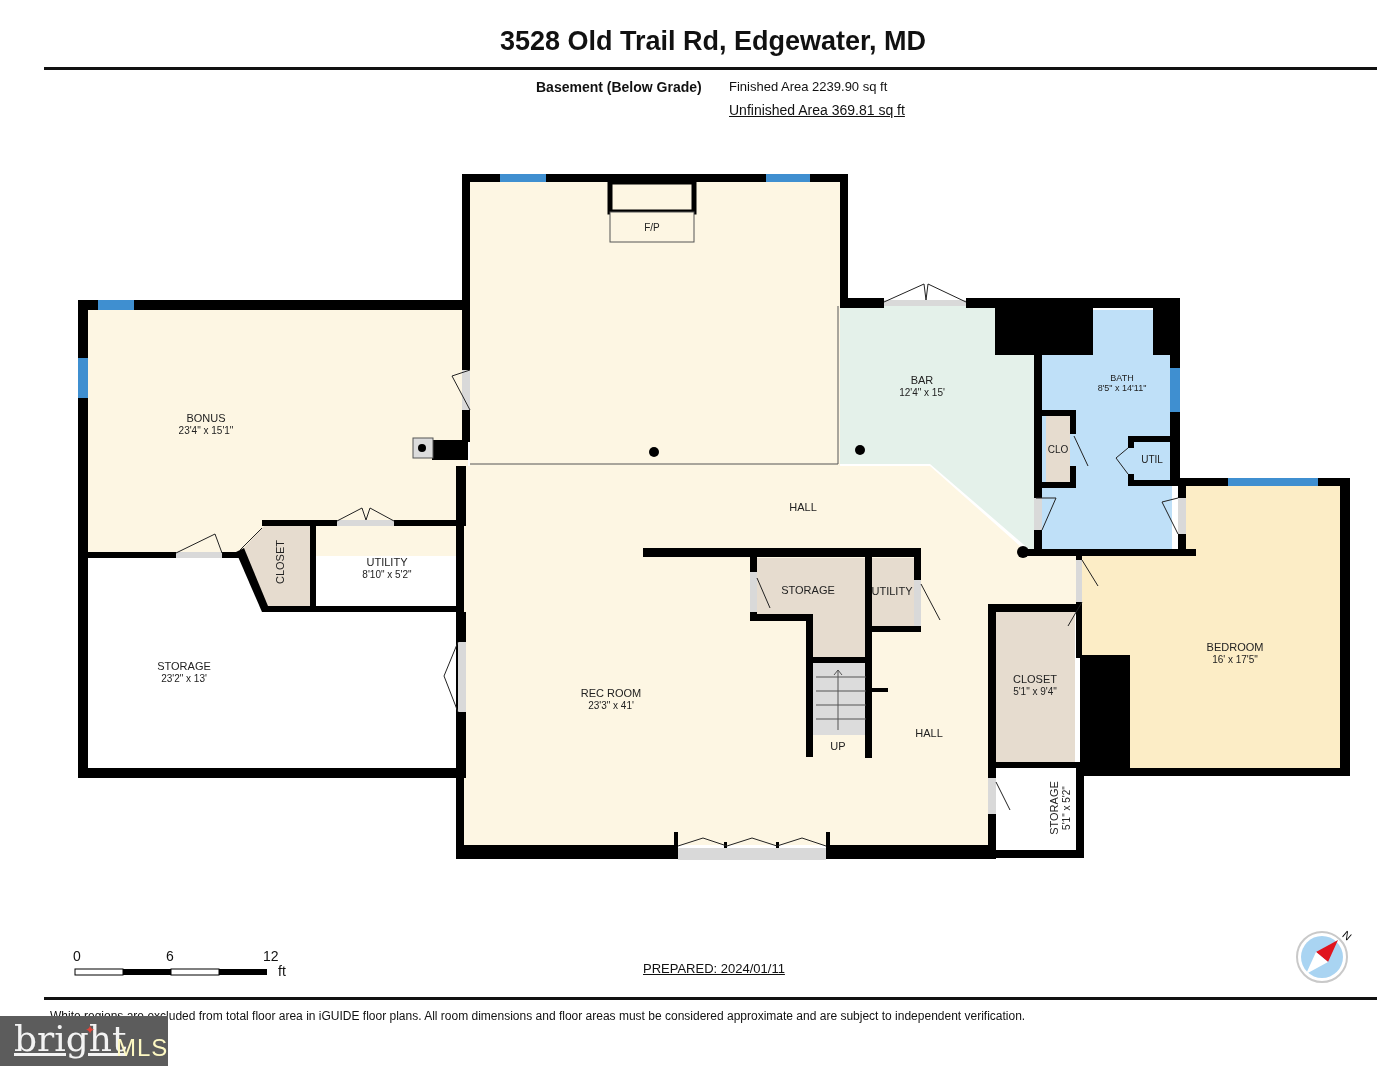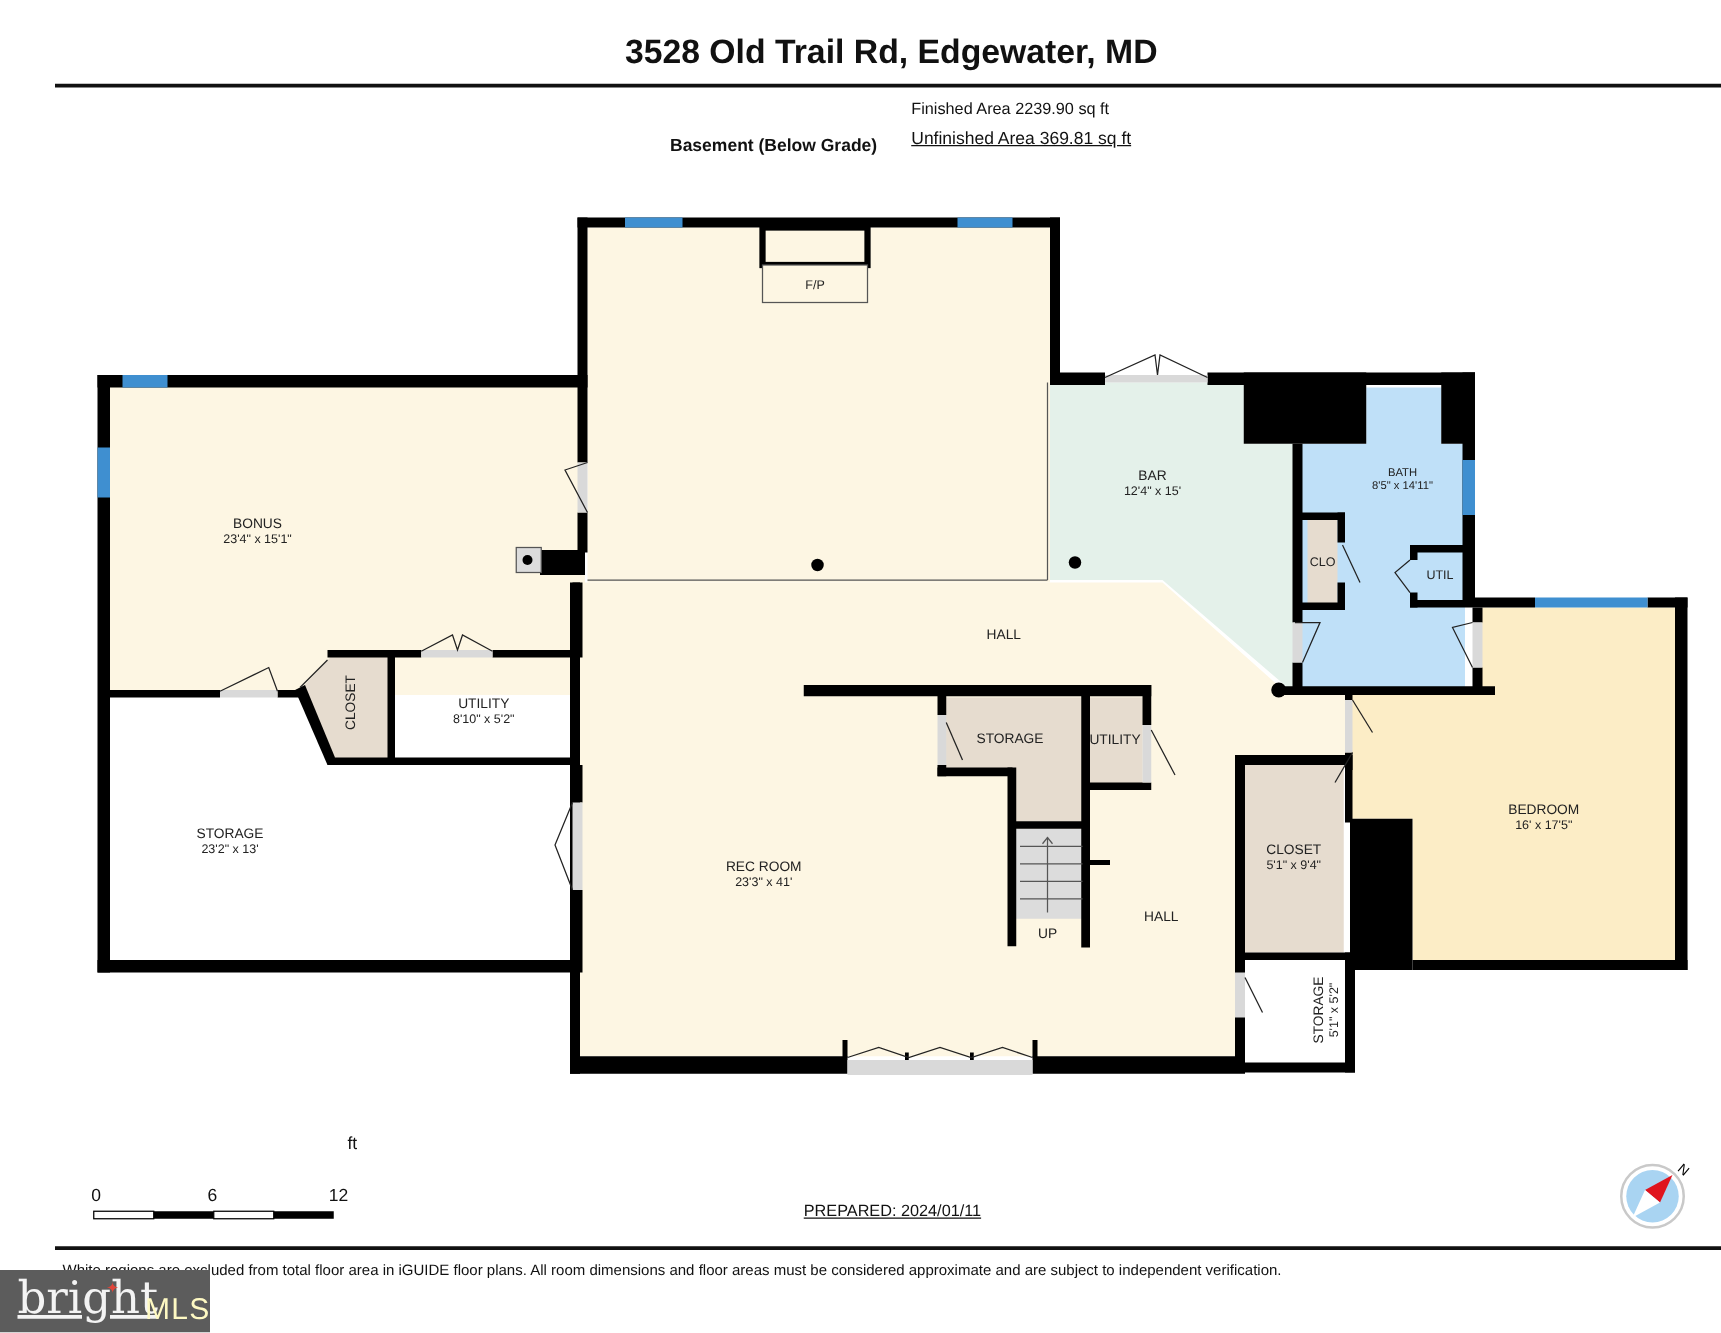--- a/index.html
+++ b/index.html
@@ -1,21 +1,21 @@
 <!DOCTYPE html>
 <html><head>
 <meta charset="utf-8">
 <style>
   html, body { margin: 0; padding: 0; background: #ffffff; }
   body { width: 1377px; height: 1066px; position: relative; overflow: hidden;
          font-family: "Liberation Sans", sans-serif; color: #111; }
   .title { position: absolute; left: 0; top: 26px; width: 1426px; text-align: center;
            font-size: 27px; font-weight: bold; letter-spacing: 0px; }
   .rule-top { position: absolute; left: 44px; top: 67px; width: 1333px; height: 3px; background: #111; }
-  .level { position: absolute; left: 536px; top: 79px; font-size: 14px; font-weight: bold; margin-top: 29px; }
+  .level { position: absolute; left: 536px; top: 79px; font-size: 14px; font-weight: bold; }
   .area1 { position: absolute; left: 729px; top: 79px; font-size: 13px; }
   .area2 { position: absolute; left: 729px; top: 102px; font-size: 14px; text-decoration: underline; }
   svg.plan { position: absolute; left: 0; top: 0; }
   .rl { font-family: "Liberation Sans", sans-serif; font-size: 11px; fill: #222; }
   .rd { font-family: "Liberation Sans", sans-serif; font-size: 10px; fill: #222; }
   .rs { font-family: "Liberation Sans", sans-serif; font-size: 9px; fill: #222; }
   .scale-label { position: absolute; font-size: 14px; }
   .prepared { position: absolute; left: 643px; top: 961px; font-size: 13px; text-decoration: underline; }
   .rule-bottom { position: absolute; left: 44px; top: 997px; width: 1333px; height: 3px; background: #111; }
   .disclaimer { position: absolute; left: 50px; top: 1009px; font-size: 12px; }
@@ -265,21 +265,21 @@
     <circle cx="1322" cy="957" r="21" fill="#a9d4f2"></circle>
     <polygon points="1338,940 1316,952 1328,962" fill="#e0141e"></polygon>
     <polygon points="1306,974 1316,952 1328,962" fill="#ffffff"></polygon>
     <text x="1344" y="937" font-size="11" font-family="Liberation Sans, sans-serif" transform="rotate(40 1344 933)">N</text>
   </g>
 </svg>
 
 <div class="scale-label" style="left:73px; top:948px;">0</div>
 <div class="scale-label" style="left:166px; top:948px;">6</div>
 <div class="scale-label" style="left:263px; top:948px;">12</div>
-<div class="scale-label" style="left:278px; top:906px;">ft</div>
+<div class="scale-label" style="left:278px; top:963px;">ft</div>
 
 <div class="prepared">PREPARED: 2024/01/11</div>
 <div class="rule-bottom"></div>
 <div class="disclaimer">White regions are excluded from total floor area in iGUIDE floor plans. All room dimensions and floor areas must be considered approximate and are subject to independent verification.</div>
 
 <div class="mls-badge">
   <span class="mls-bright">bright</span>
   <span class="mls-star">✦</span>
   <span class="mls-text">MLS</span>
 </div>

